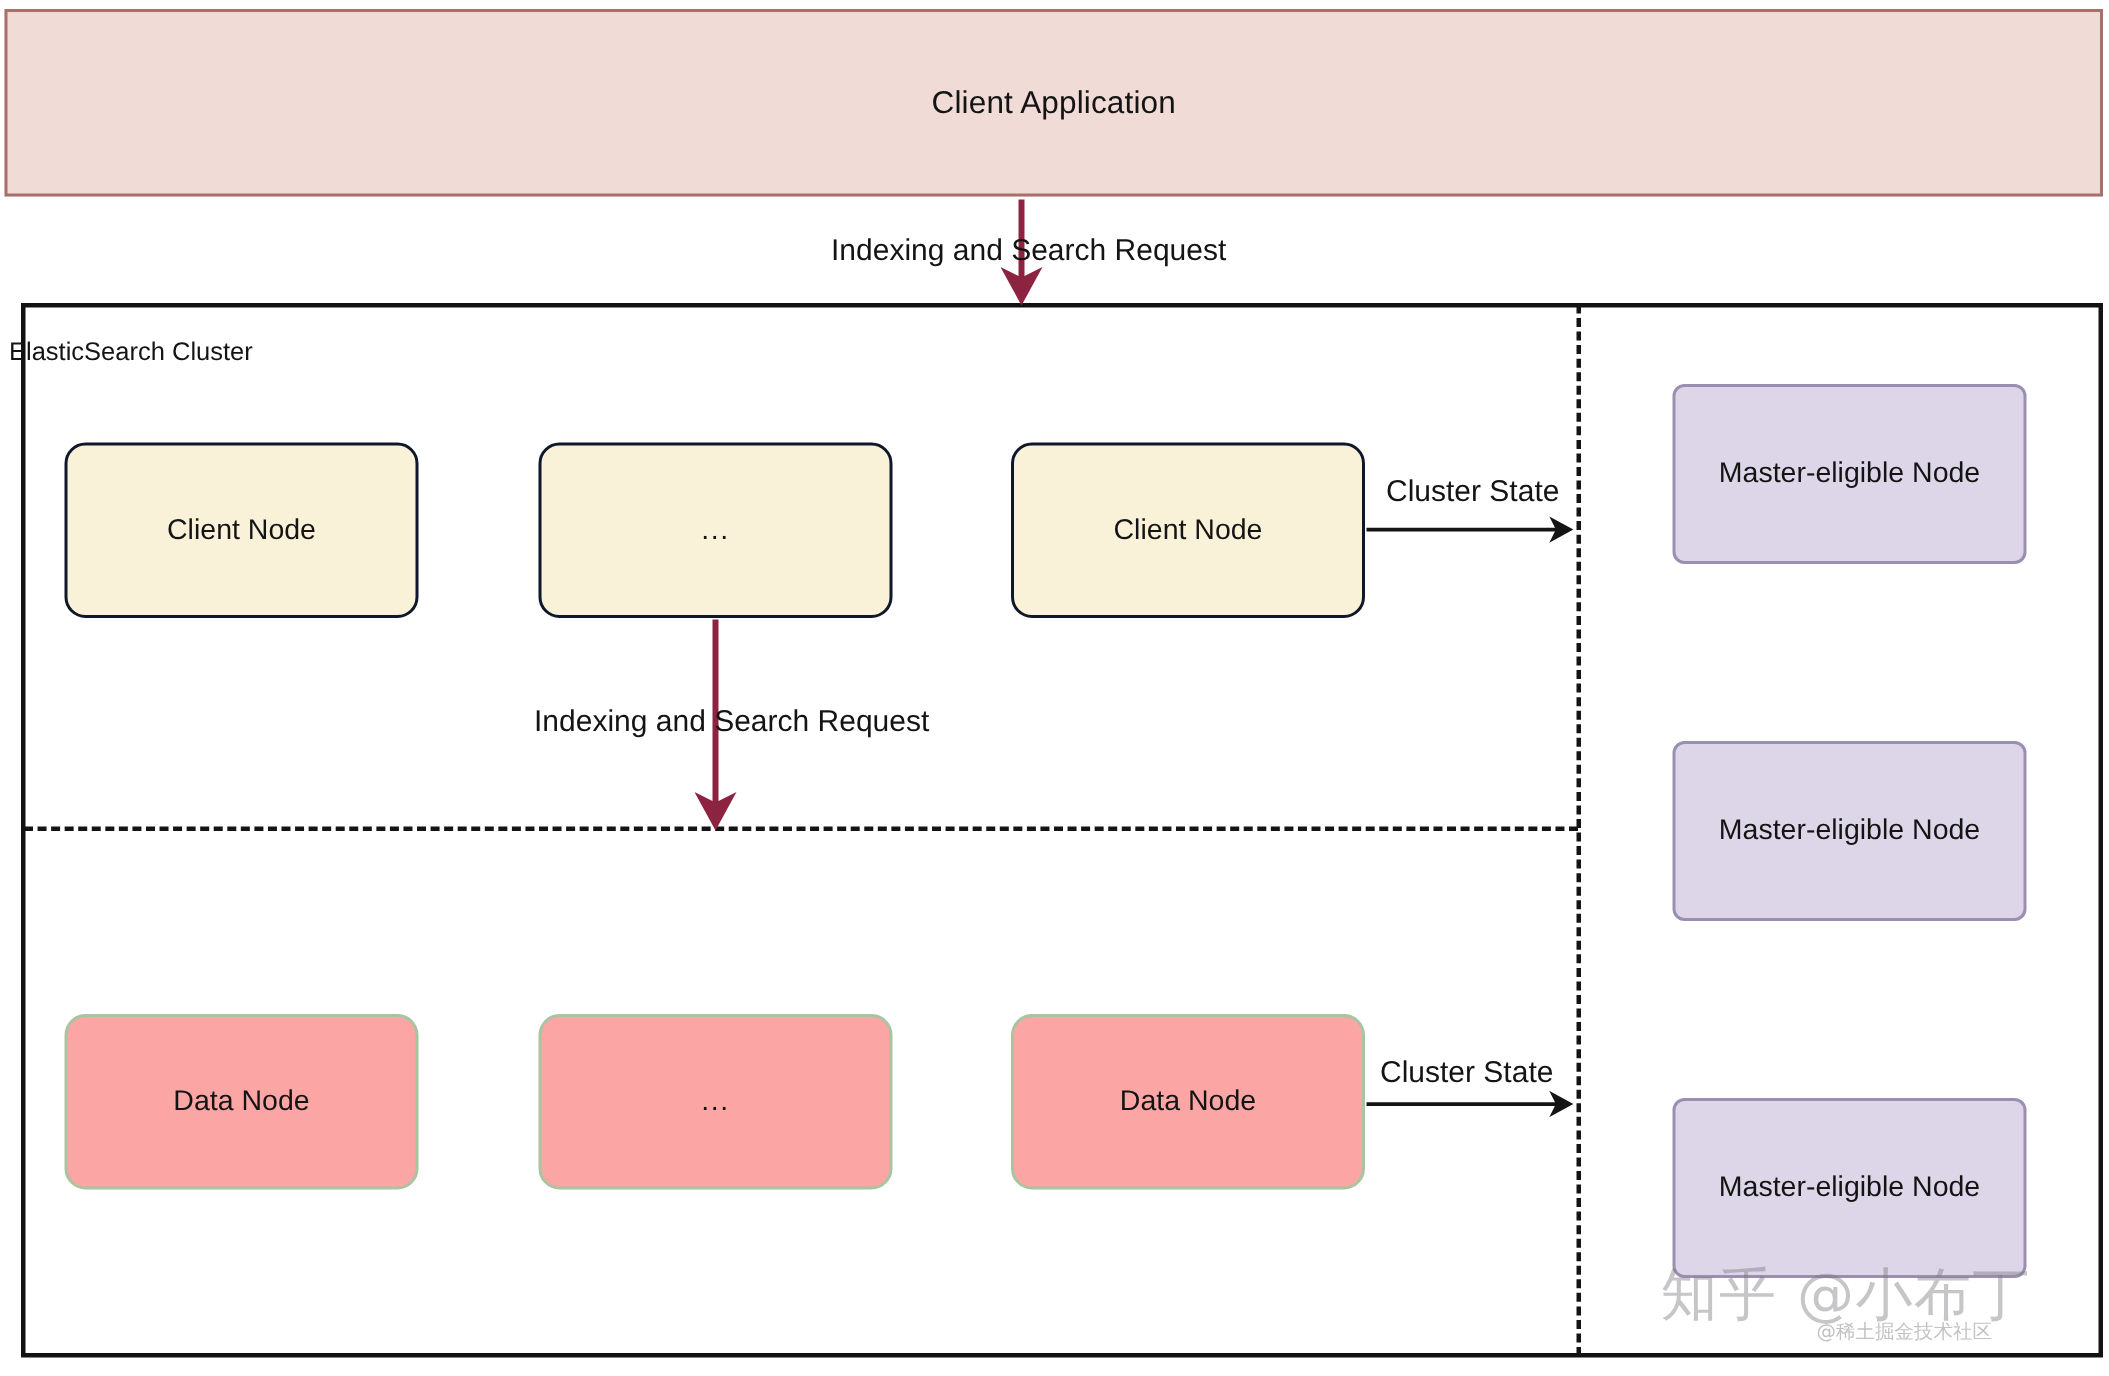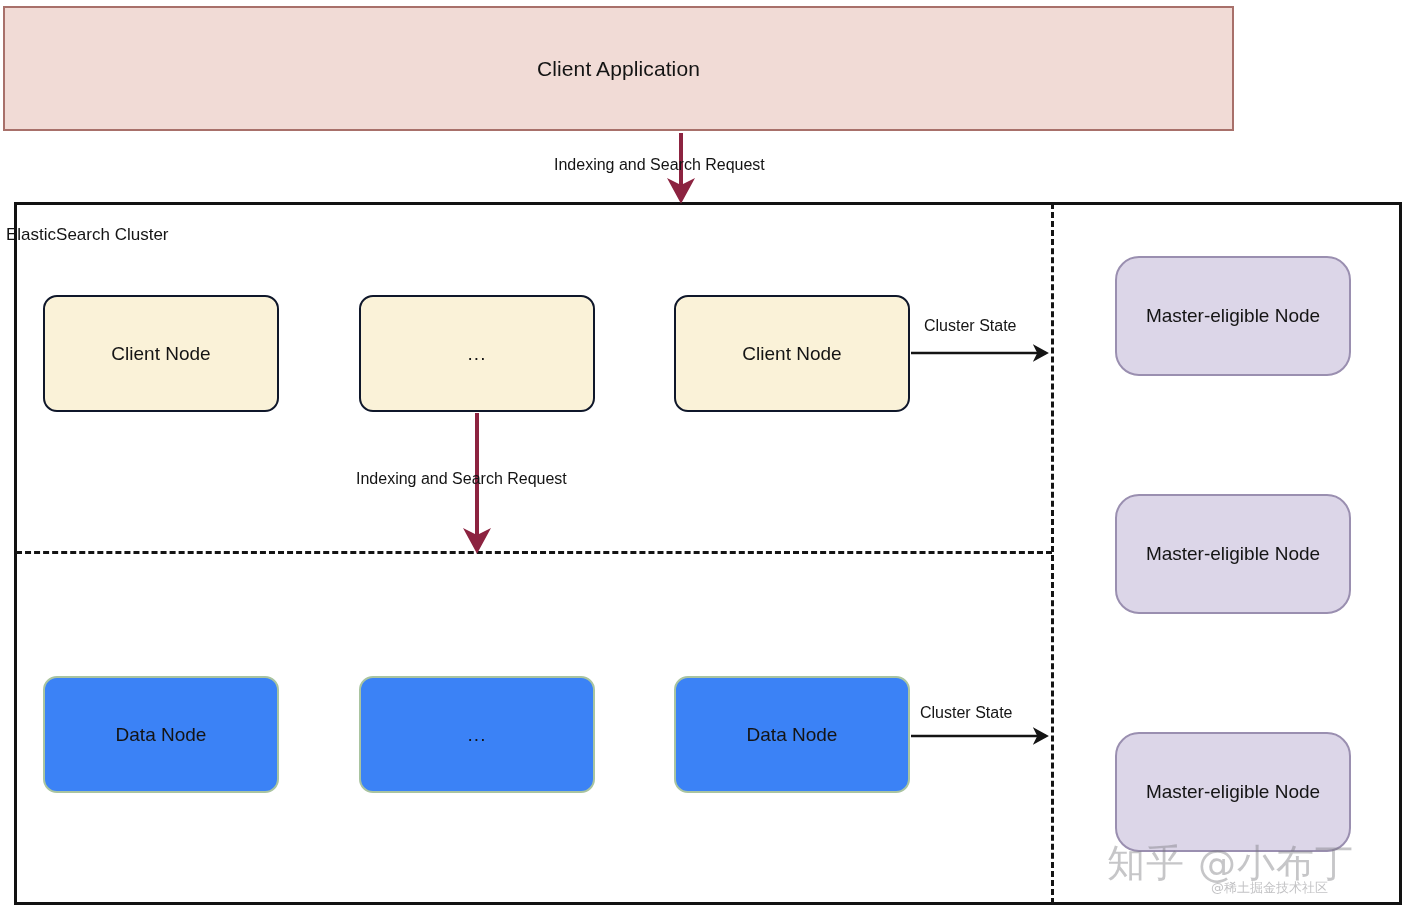--- a/index.html
+++ b/index.html
@@ -19,21 +19,21 @@
     height: 917px;
     background: #ffffff;
     overflow: hidden;
   }
 
   
   .client-app {
     position: absolute;
     left: 3px;
     top: 6px;
-    width: 1231px;
+    width: 1399px;
     height: 125px;
     box-sizing: border-box;
     background: #f1dbd6;
     border: 2px solid #a8706a;
     display: flex;
     align-items: center;
     justify-content: center;
   }
   .client-app-label {
     font-size: 21px;
@@ -88,27 +88,27 @@
     justify-content: center;
     font-size: 19px;
     color: #141414;
     text-align: center;
   }
   .node.client {
     background: #faf2d8;
     border: 2px solid #0f172a;
   }
   .node.data {
-    background: #3b82f6;
+    background: #fca5a5;
     border: 2px solid #a9c4a0;
   }
   .node.master {
     background: #dcd6e8;
     border: 2px solid #9a8fb0;
-    border-radius: 24px;
+    border-radius: 8px;
     font-size: 19px;
   }
   .node .ellipsis {
     font-size: 19px;
     letter-spacing: 1px;
   }
 
   
   #client-node-1 { left: 43px;  top: 295px; width: 236px; height: 117px; }
   #client-node-2 { left: 359px; top: 295px; width: 236px; height: 117px; }
@@ -130,21 +130,21 @@
     left: 0;
     top: 0;
     width: 1406px;
     height: 917px;
     pointer-events: none;
   }
 
   
   .edge-label {
     position: absolute;
-    font-size: 16px;
+    font-size: 20px;
     color: #141414;
     white-space: nowrap;
     background: transparent;
   }
   #label-top-request  { left: 554px; top: 156px; }
   #label-mid-request  { left: 356px; top: 470px; }
   #label-cluster-state-1 { left: 924px; top: 317px; }
   #label-cluster-state-2 { left: 920px; top: 704px; }
 
   

